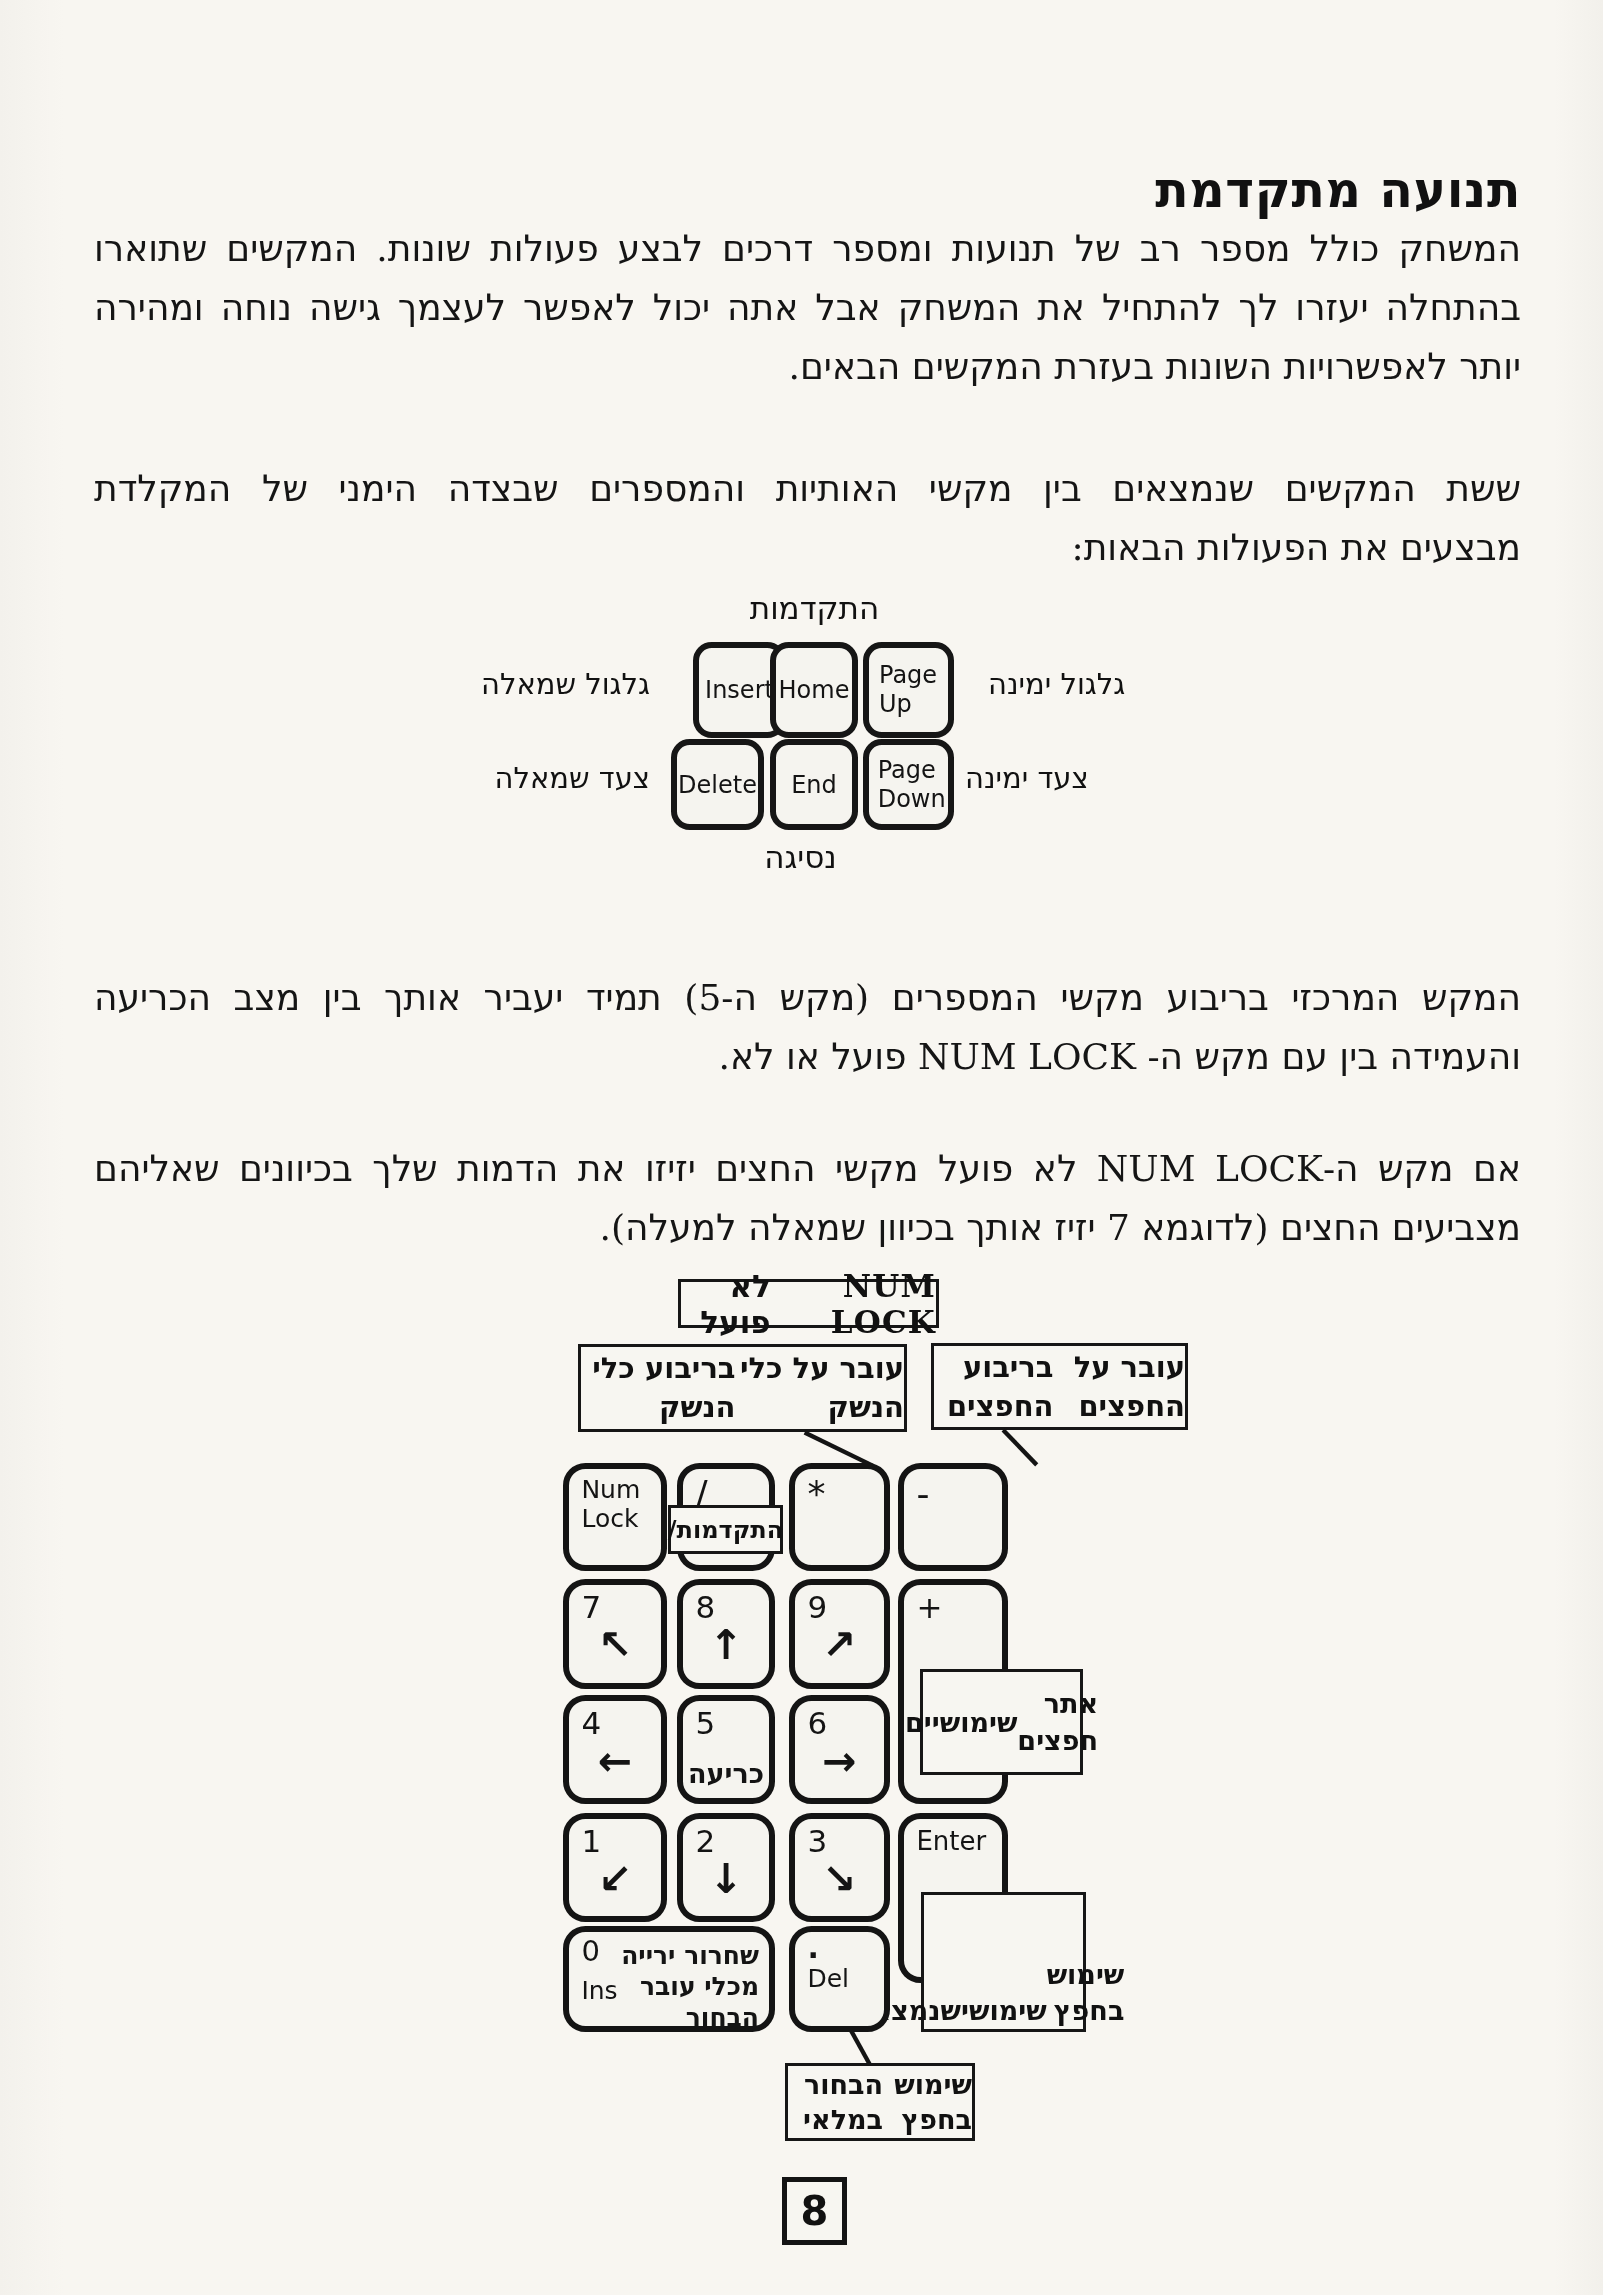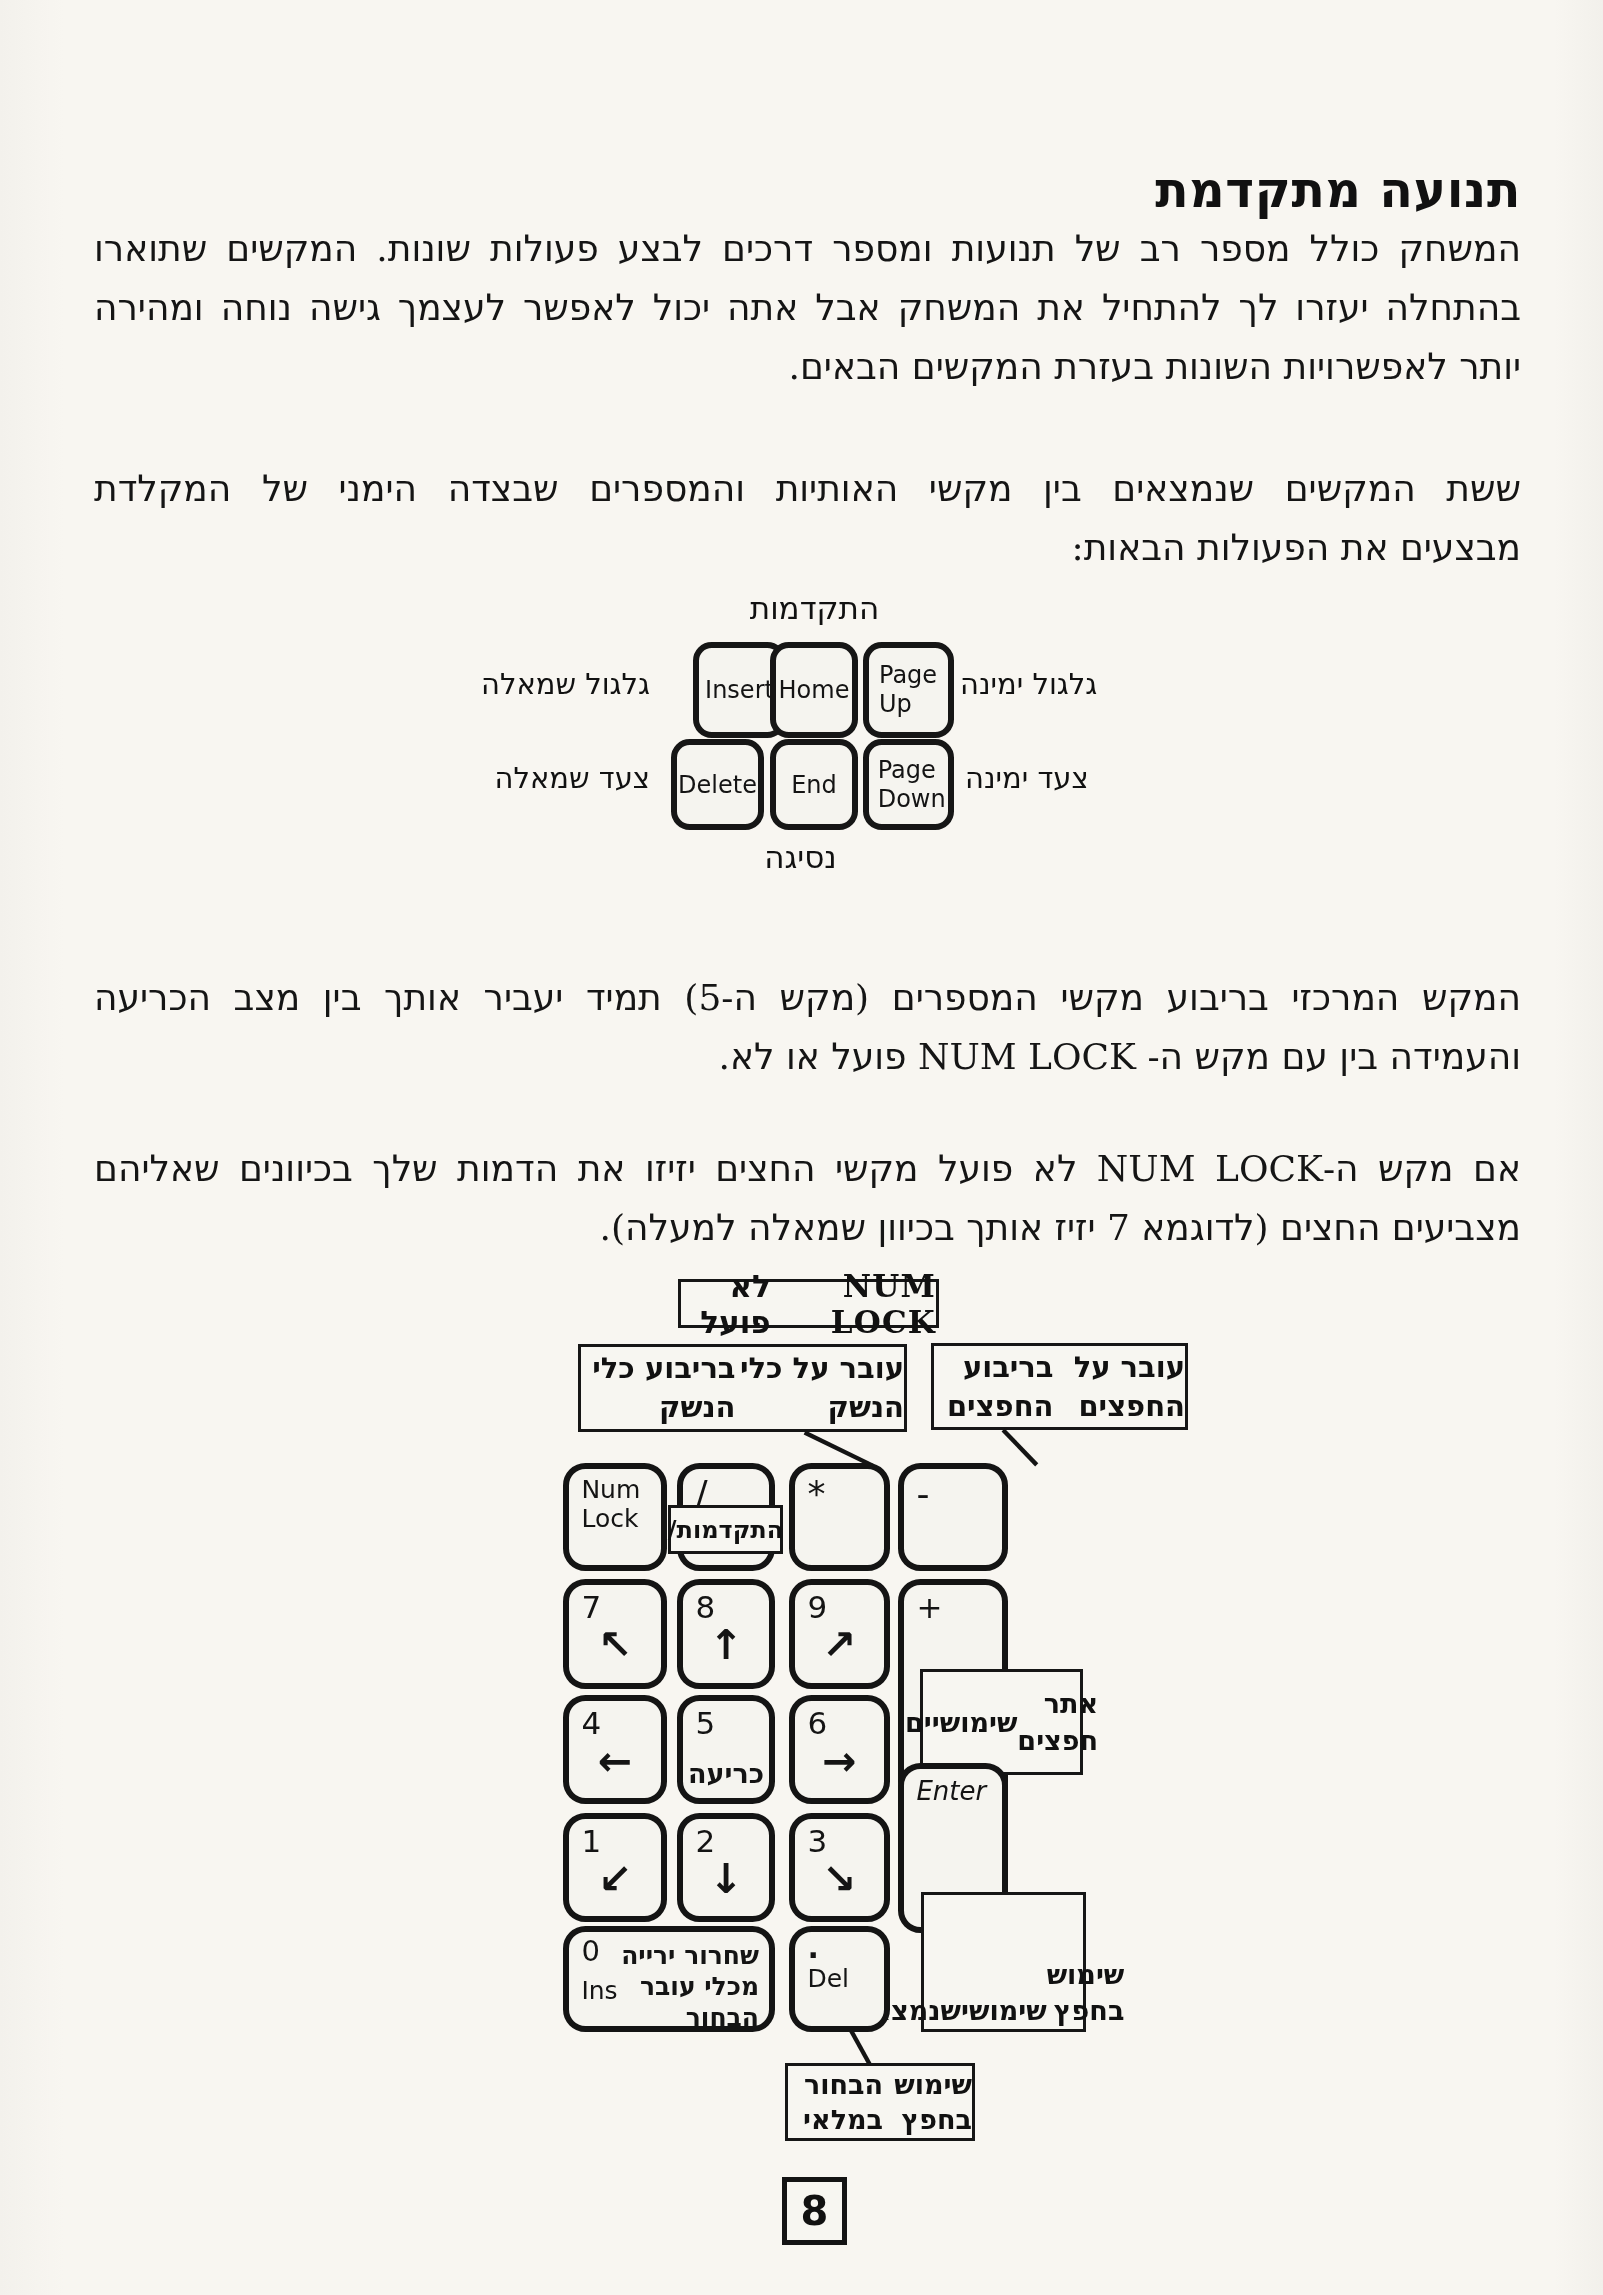--- a/index.html
+++ b/index.html
@@ -29,21 +29,21 @@
   
   .figlabel{
     position:absolute;font-weight:normal;direction:rtl;color:#111;
     font-family:"DejaVu Serif","DejaVu Sans",serif;
   }
   .nav-top{left:721px;top:590px;width:187px;text-align:center;font-size:31px;}
   .nav-bottom{left:707px;top:839px;width:187px;text-align:center;font-size:31px;}
   .side-label{font-size:29px;}
   .nav-left-top{right:953px;top:667px;}
   .nav-left-bottom{right:953px;top:761px;}
-  .nav-right-top{left:960px;top:667px;}
+  .nav-right-top{left:988px;top:667px;}
   .nav-right-bottom{left:965px;top:761px;}
 
   .navkey{
     position:absolute;background:#f5f4ef;border:6.2px solid #161616;border-radius:18.7px;
     box-sizing:border-box;
     font-family:"DejaVu Sans",sans-serif;font-size:24px;color:#141414;
     display:flex;align-items:center;justify-content:center;text-align:left;
   }
   .navkey .two{line-height:29px;}
   .k-insert{left:693px;top:642px;width:93px;height:96px;}
@@ -82,21 +82,21 @@
   .zeronote{position:absolute;right:10px;top:7.5px;width:148px;text-align:right;direction:rtl;
     font-family:"DejaVu Serif","DejaVu Sans",serif;font-weight:bold;font-size:25px;line-height:31px;}
 
   
   .c1{left:563px;width:104px;} .c2{left:677px;width:98px;}
   .c3{left:789px;width:101px;} .c4{left:898px;width:110px;}
   .rA{top:1463px;height:108px;} .rB{top:1579px;height:110px;}
   .rC{top:1695px;height:109px;} .rD{top:1813px;height:109px;}
   .rE{top:1926px;height:106px;}
   .tallBC{top:1579px;height:225px;}
-  .tallDE{top:1763px;height:170px;font-style:italic;}
+  .tallDE{top:1813px;height:170px;}
   .wideE{left:563px;width:212px;}
 
   .conn{position:absolute;left:0;top:0;pointer-events:none;}
 
   .pagenum{
     position:absolute;left:782px;top:2177px;width:65px;height:68px;
     border:5.6px solid #141414;box-sizing:border-box;background:#f7f6f1;
     display:flex;align-items:center;justify-content:center;
     font-family:"DejaVu Sans",sans-serif;font-size:40px;font-weight:bold;color:#111;
   }

